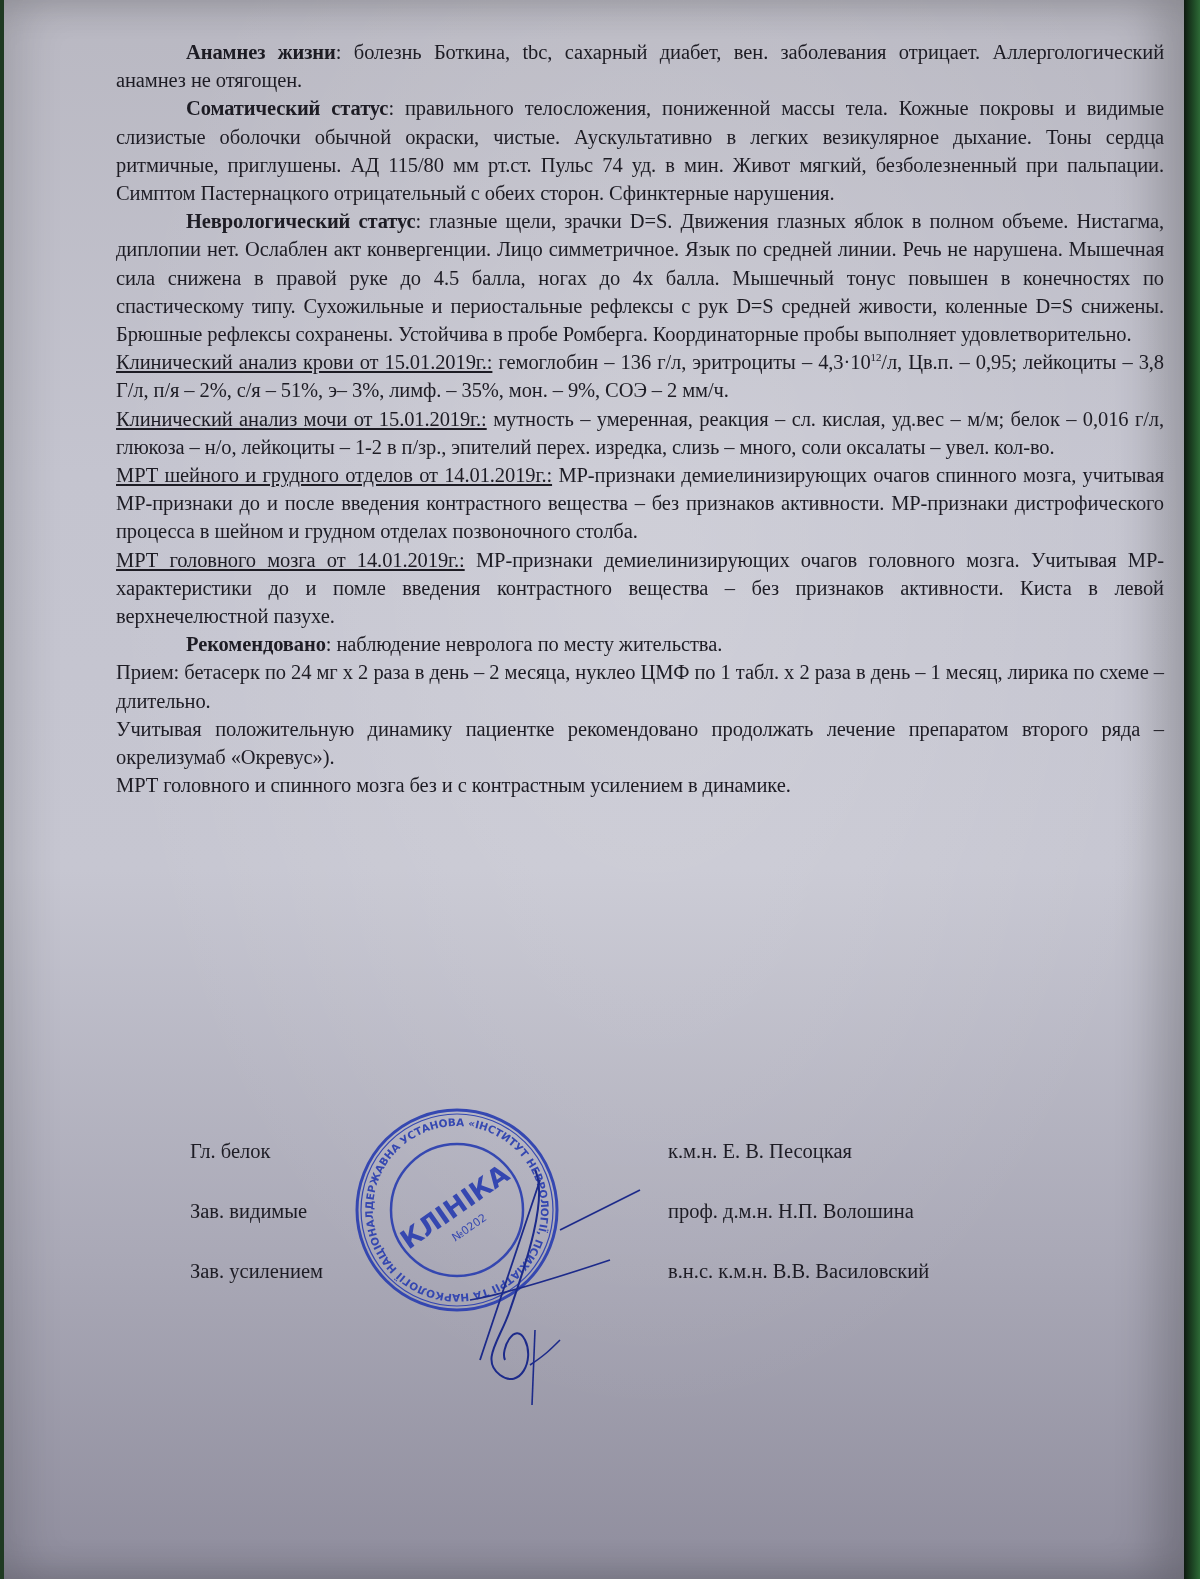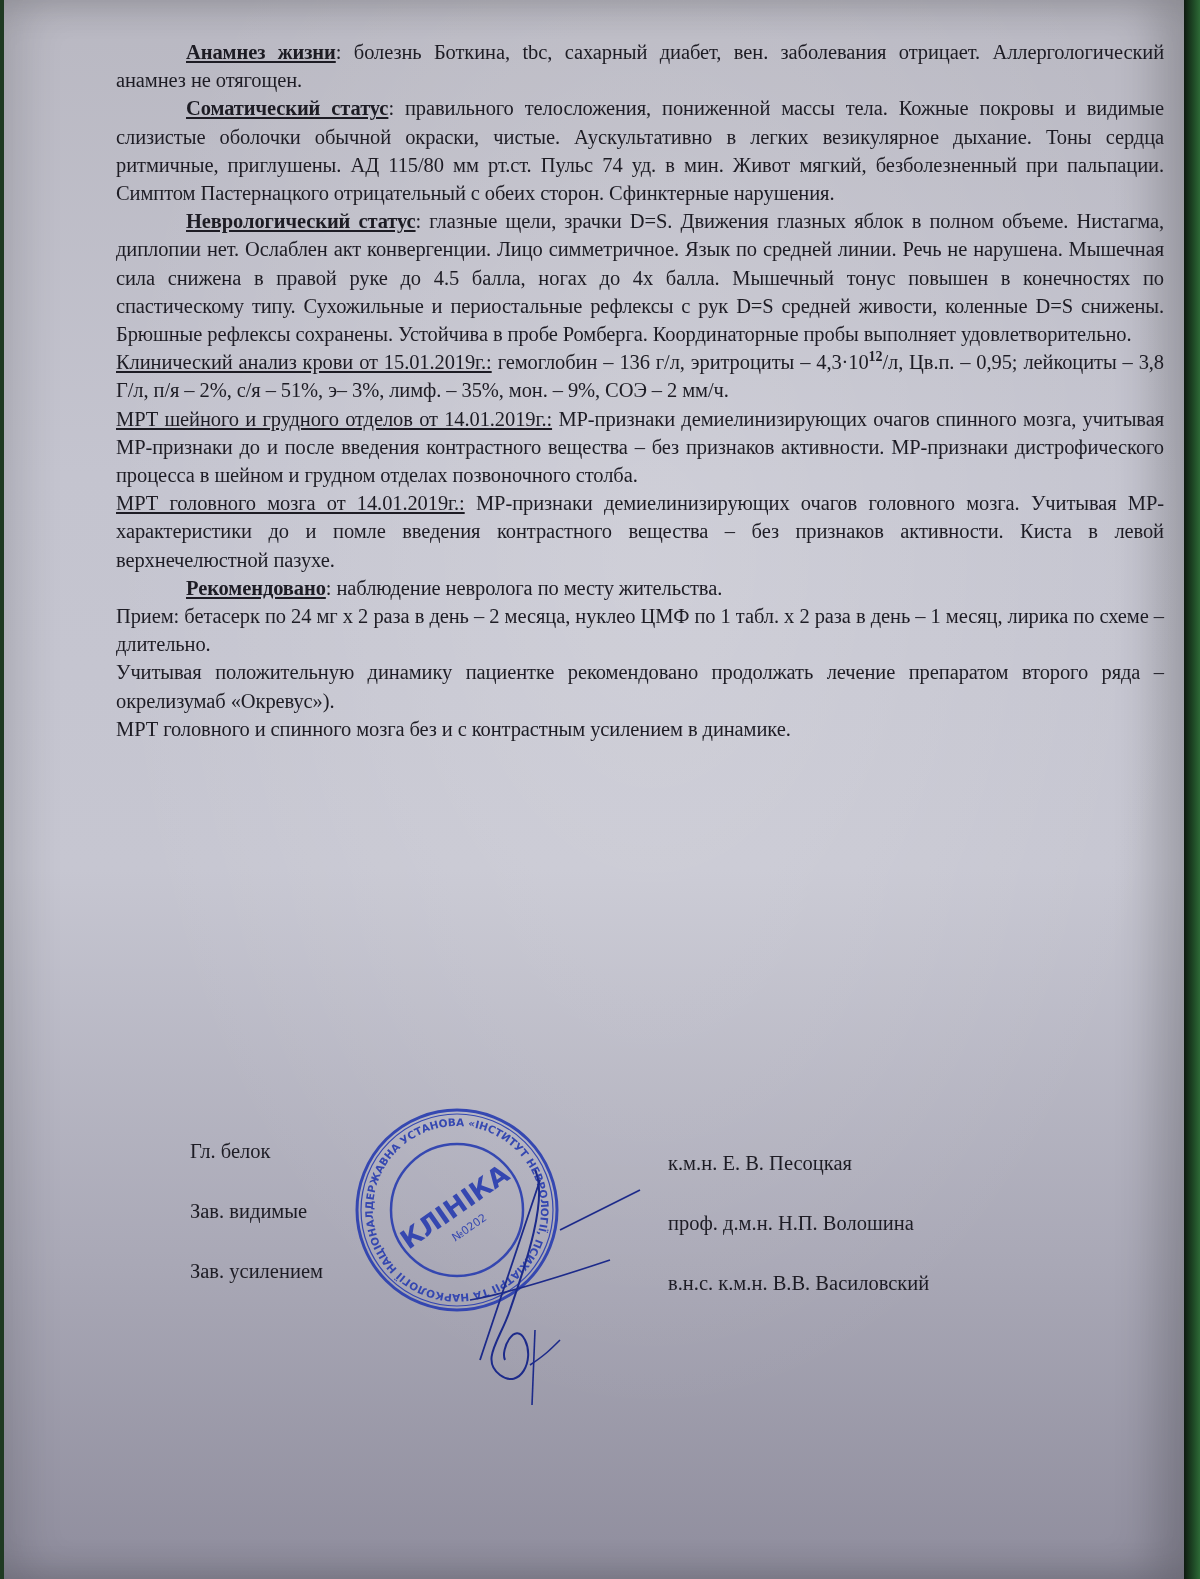--- a/index.html
+++ b/index.html
@@ -19,32 +19,32 @@
     position: absolute; right: 0; top: 0; width: 16px; height: 1579px;
     background: linear-gradient(90deg, #0e1a10, #1f4a26 60%, #2d6a36);
   }
   .content {
     position: absolute; left: 116px; top: 38px; width: 1048px;
     color: #1d1c24; font-size: 20.5px; line-height: 28.2px;
     text-align: justify; letter-spacing: -0.1px;
   }
   .content p { margin: 0; }
   .indent { text-indent: 70px; }
-  .bold { font-weight: bold; text-decoration: underline; }
+  .bold { font-weight: bold; }
   .center { text-align: center; }
   .ul { text-decoration: underline; }
-  sup { font-size: 14px; line-height: 0; font-weight: bold; }
+  sup { font-size: 11px; line-height: 0; }
 
   .signatures {
     position: absolute; left: 190px; top: 1140px; width: 850px;
     color: #1d1c24; font-size: 20.5px;
   }
   .sig-row { position: relative; height: 60px; }
   .sig-role { position: absolute; left: 0; top: 0; }
-  .sig-name { position: absolute; left: 478px; top: 12px; }
+  .sig-name { position: absolute; left: 478px; top: 0; }
 
   .stamp {
     position: absolute; left: 352px; top: 1105px; width: 210px; height: 210px;
     opacity: 0.92;
   }
   .signature-mark { position: absolute; left: 440px; top: 1160px; width: 220px; height: 250px; }
 </style>
 </head>
 <body>
 
@@ -54,20 +54,21 @@
 <div class="content">
   <p class="indent"><span class="bold">Анамнез жизни</span><span>: болезнь Боткина, tbc, сахарный диабет, вен. заболевания отрицает. Аллергологический анамнез не отягощен.</span></p>
 
   <p class="indent"><span class="bold">Соматический статус</span><span>: правильного телосложения, пониженной массы тела. Кожные покровы и видимые слизистые оболочки обычной окраски, чистые. Аускультативно в легких везикулярное дыхание. Тоны сердца ритмичные, приглушены. АД 115/80 мм рт.ст. Пульс 74 уд. в мин. Живот мягкий, безболезненный при пальпации. Симптом Пастернацкого отрицательный с обеих сторон. Сфинктерные нарушения.</span></p>
 
   <p class="indent"><span class="bold">Неврологический статус</span><span>: глазные щели, зрачки D=S. Движения глазных яблок в полном объеме. Нистагма, диплопии нет. Ослаблен акт конвергенции. Лицо симметричное. Язык по средней линии. Речь не нарушена. Мышечная сила снижена в правой руке до 4.5 балла, ногах до 4х балла. Мышечный тонус повышен в конечностях по спастическому типу. Сухожильные и периостальные рефлексы с рук D=S средней живости, коленные D=S снижены. Брюшные рефлексы сохранены. Устойчива в пробе Ромберга. Координаторные пробы выполняет удовлетворительно.</span></p>
 
 
   <p><span class="ul">Клинический анализ крови от 15.01.2019г.:</span><span> гемоглобин – 136 г/л, эритроциты – 4,3·10</span><sup>12</sup><span>/л, Цв.п. – 0,95; лейкоциты – 3,8 Г/л, п/я – 2%, с/я – 51%, э– 3%, лимф. – 35%, мон. – 9%, СОЭ – 2 мм/ч.</span></p>
 
+  <p><span class="ul">Клинический анализ мочи от 15.01.2019г.:</span><span> мутность – умеренная, реакция – сл. кислая, уд.вес – м/м; белок – 0,016 г/л, глюкоза – н/о, лейкоциты – 1-2 в п/зр., эпителий перех. изредка, слизь – много, соли оксалаты – увел. кол-во.</span></p>
 
   <p><span class="ul">МРТ шейного и грудного отделов от 14.01.2019г.:</span><span> МР-признаки демиелинизирующих очагов спинного мозга, учитывая МР-признаки до и после введения контрастного вещества – без признаков активности. МР-признаки дистрофического процесса в шейном и грудном отделах позвоночного столба.</span></p>
 
   <p><span class="ul">МРТ головного мозга от 14.01.2019г.:</span><span> МР-признаки демиелинизирующих очагов головного мозга. Учитывая МР-характеристики до и помле введения контрастного вещества – без признаков активности. Киста в левой верхнечелюстной пазухе.</span></p>
 
 
   <p class="indent"><span class="bold">Рекомендовано</span><span>: наблюдение невролога по месту жительства.</span></p>
 
   <p>Прием: бетасерк по 24 мг х 2 раза в день – 2 месяца, нуклео ЦМФ по 1 табл. х 2 раза в день – 1 месяц, лирика по схеме – длительно.</p>
   <p>Учитывая положительную динамику пациентке рекомендовано продолжать лечение препаратом второго ряда – окрелизумаб «Окревус»).</p>

